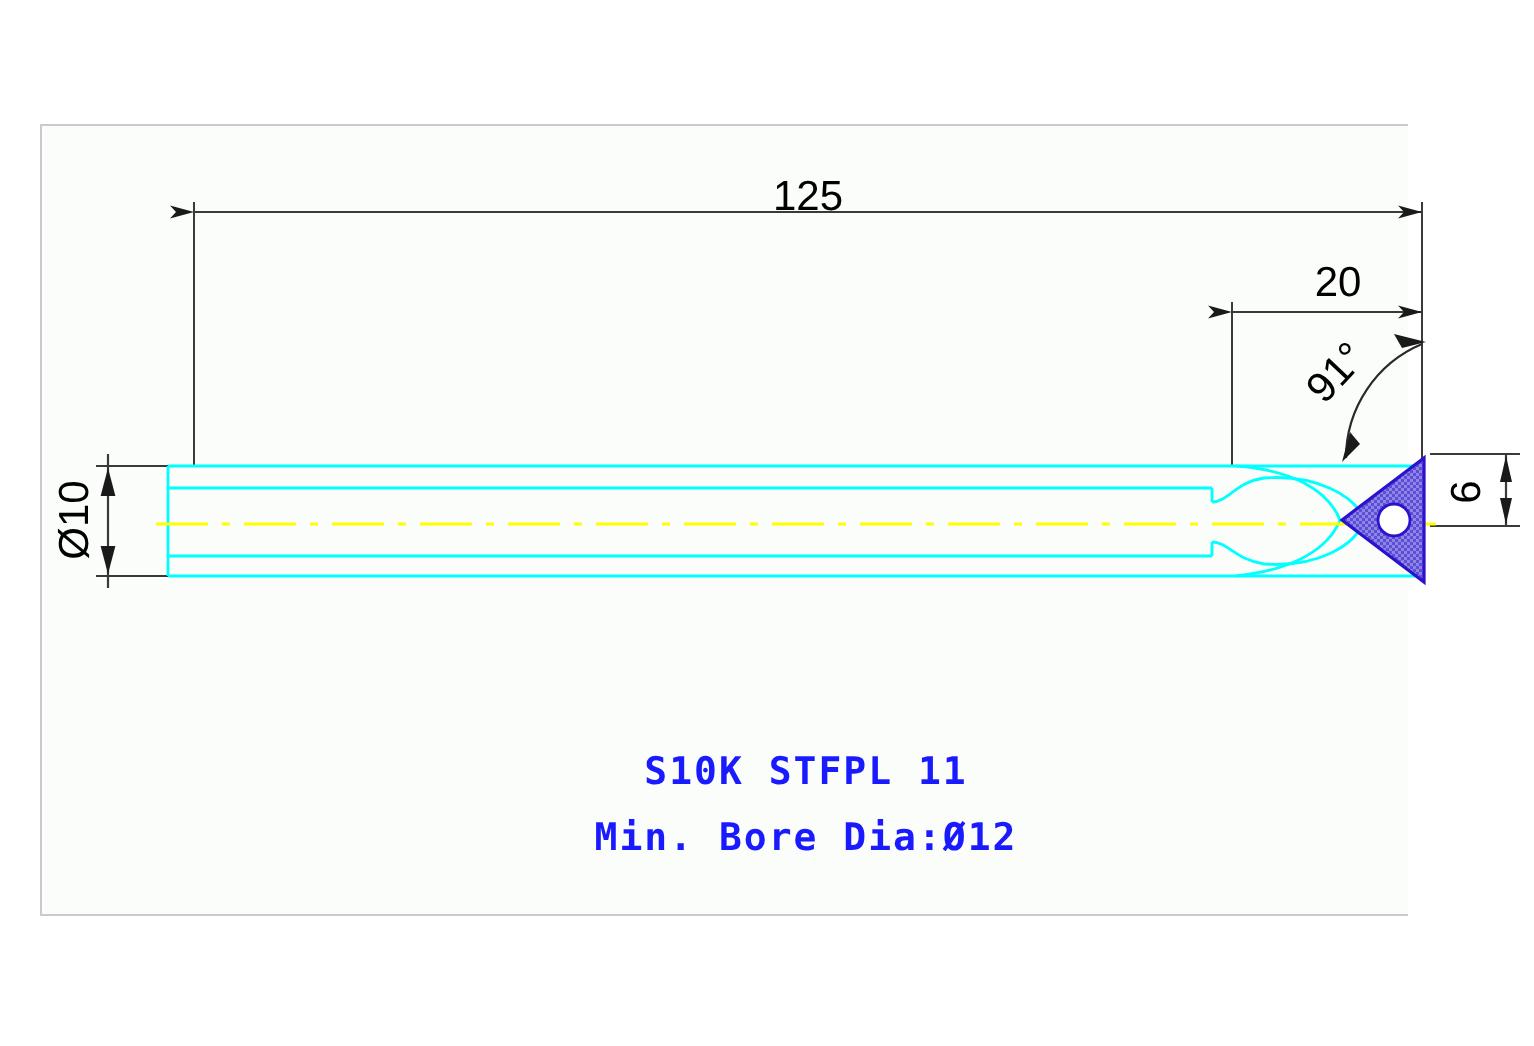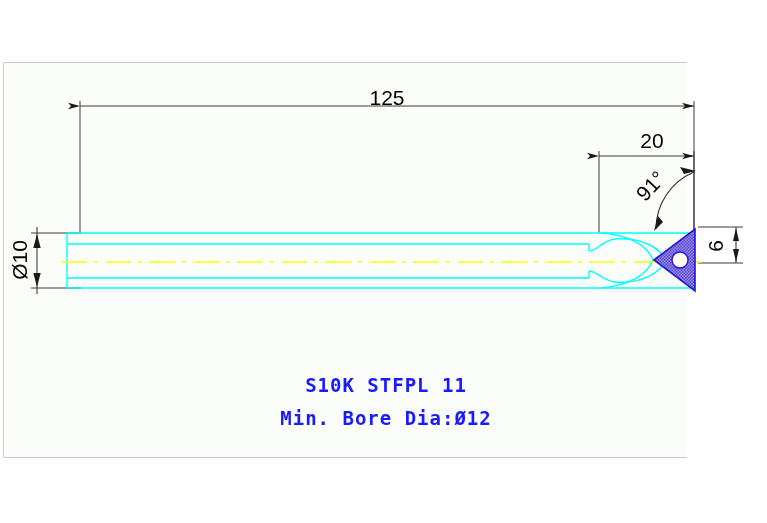--- a/index.html
+++ b/index.html
@@ -15,21 +15,21 @@
   }
   #app {
     position: relative;
     width: 767px;
     height: 523px;
     background: #ffffff;
   }
   
   #drawing-area {
     position: absolute;
-    left: 3px;
+    left: 20px;
     top: 62px;
     width: 684px;
     height: 396px;
     background: #fbfdfa;
     border-top: 1px solid #c9cbc9;
     border-left: 1px solid #c9cbc9;
     border-bottom: 1px solid #c9cbc9;
     box-sizing: border-box;
   }
   #drawing-svg {

